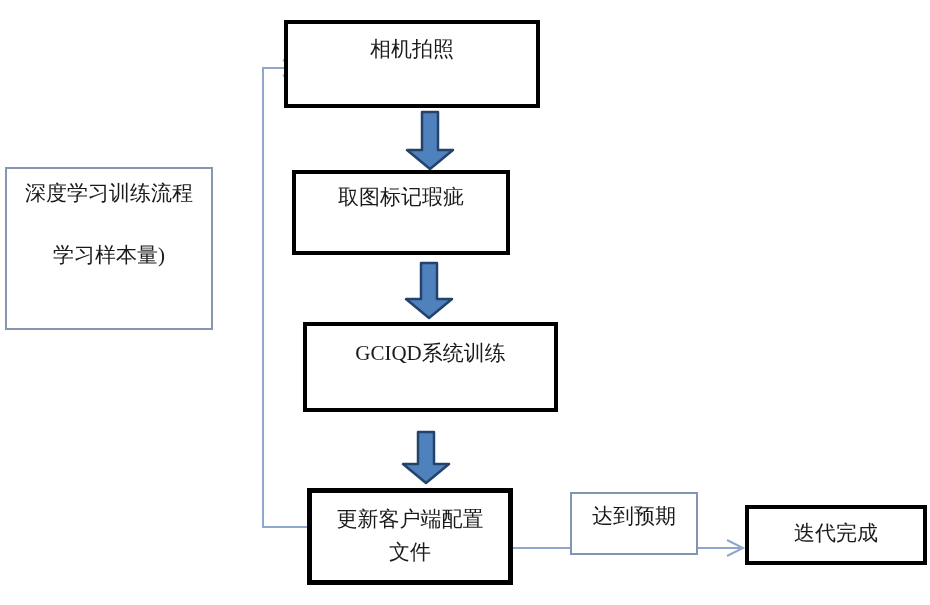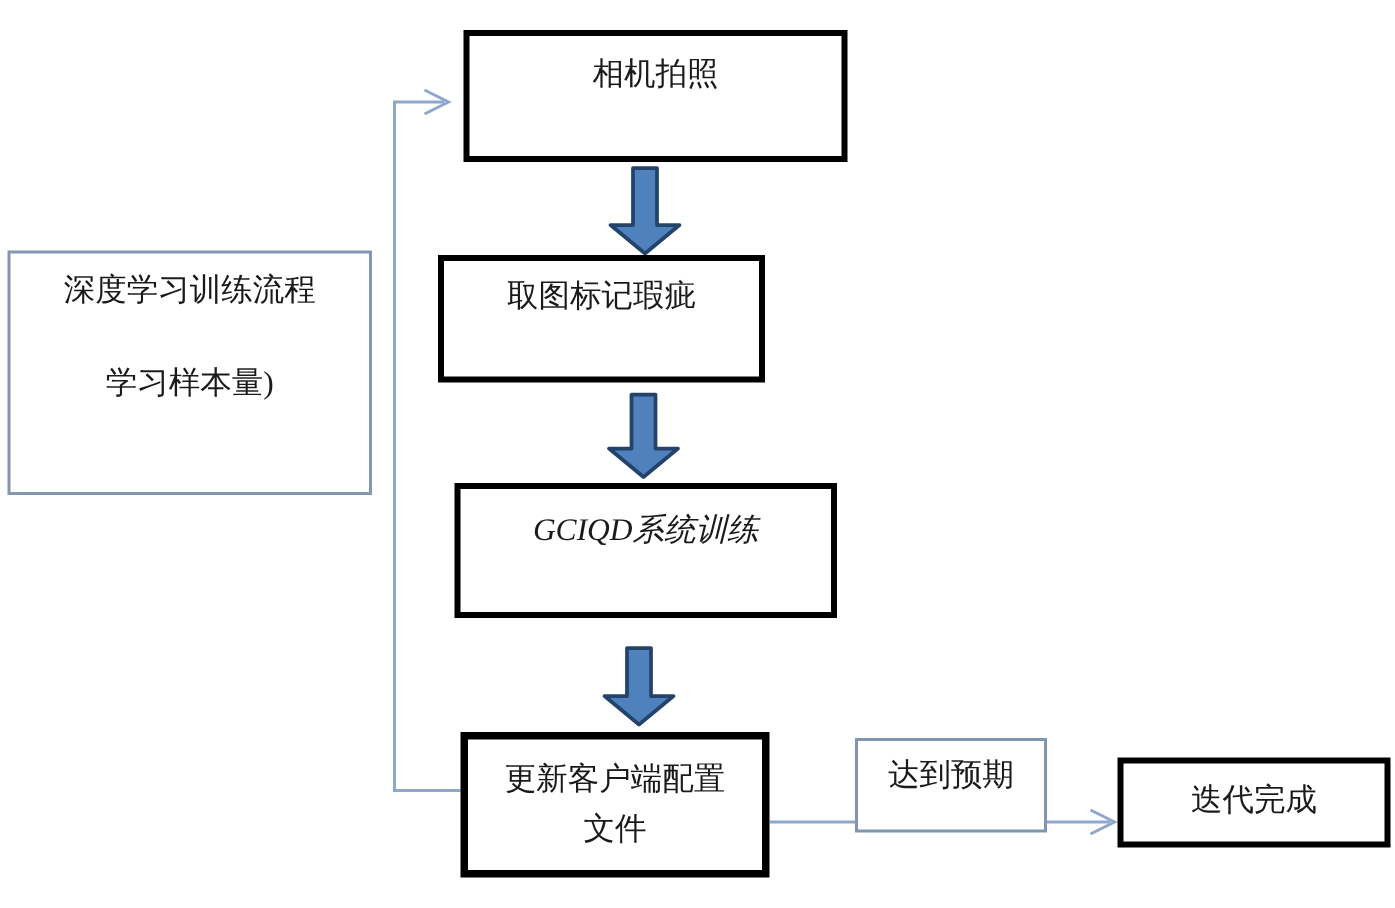--- a/index.html
+++ b/index.html
@@ -36,25 +36,25 @@
   .process.thick {
     border-width: 5px;
   }
   .note {
     border: 2px solid var(--note-border, #8496b0);
   }
   .label-box {
     border: 2px solid var(--label-border, #7f95b1);
   }
   
-  #side-note      { left: 5px;   top: 167px; width: 243px; height: 163px; padding-top: 9px; }
+  #side-note      { left: 5px;   top: 167px; width: 208px; height: 163px; padding-top: 9px; }
   #side-note .note-title { display: block; margin-bottom: 30px; }
-  #box-camera     { left: 309px; top: 20px;  width: 256px; height: 88px;  padding-top: 10px; }
+  #box-camera     { left: 284px; top: 20px;  width: 256px; height: 88px;  padding-top: 10px; }
   #box-mark       { left: 292px; top: 170px; width: 218px; height: 85px;  padding-top: 8px; }
-  #box-train      { left: 303px; top: 322px; width: 255px; height: 90px;  padding-top: 12px; font-style: italic; }
+  #box-train      { left: 303px; top: 322px; width: 255px; height: 90px;  padding-top: 12px; }
   #box-update     { left: 307px; top: 488px; width: 206px; height: 97px; padding-top: 10px; line-height: 1.55; }
   #box-done       { left: 745px; top: 505px; width: 182px; height: 60px;  padding-top: 9px; }
   #edge-label     { left: 570px; top: 472px; width: 128px; height: 63px;  padding-top: 7px; margin-top: 20px; }
   .line-el { display: block; }
 </style>
 </head>
 <body>
 
 <div id="canvas">
 

